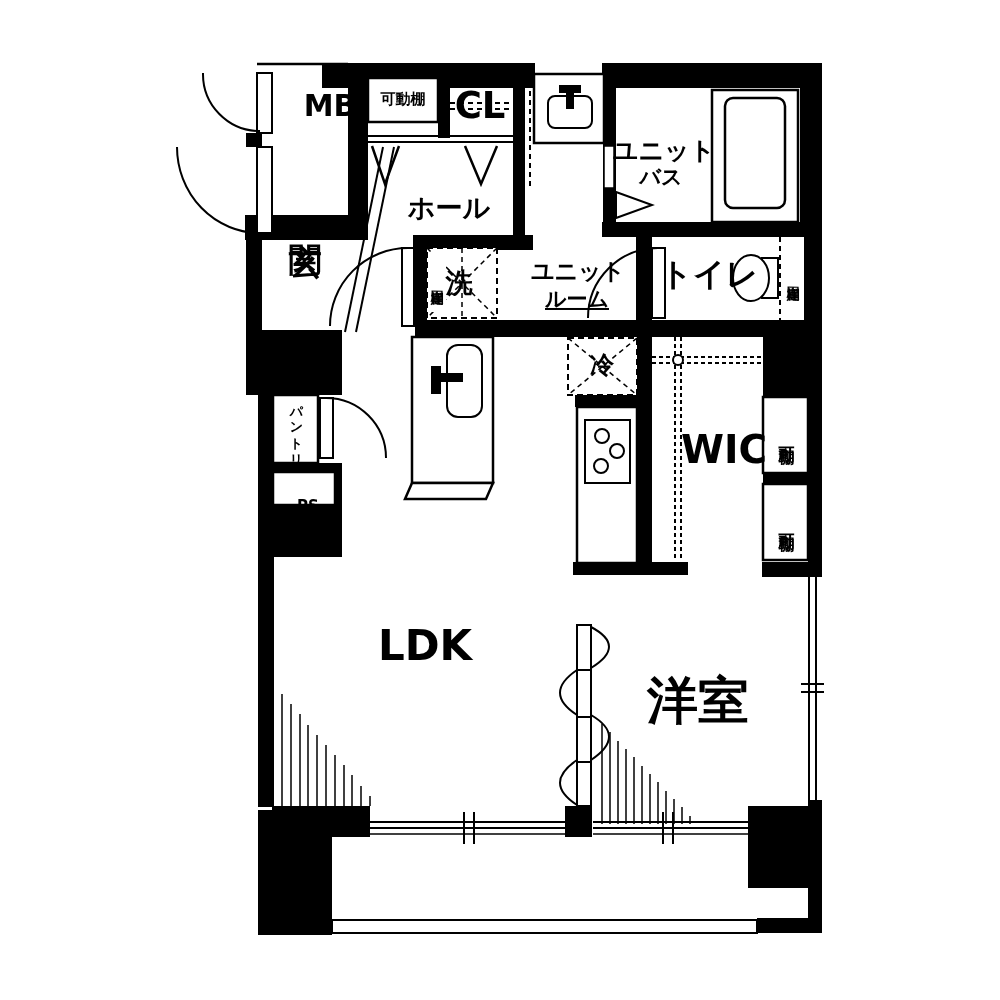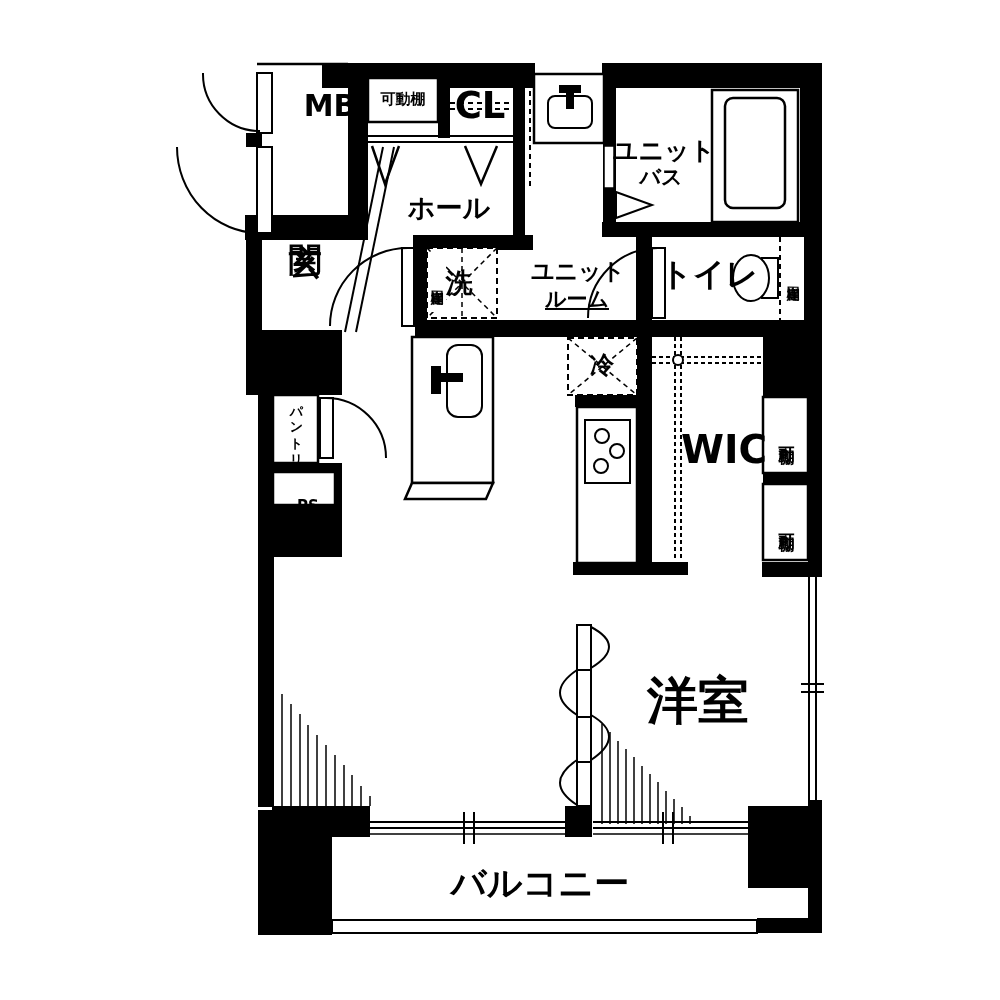--- a/index.html
+++ b/index.html
@@ -243,16 +243,16 @@
   <div class="lbl" style="left:578px;top:271px;font-size:23px;">ユニット</div>
   <div class="lbl" style="left:577px;top:299px;font-size:21px;text-decoration:underline;">ルーム</div>
   <div class="lbl" style="left:709px;top:275px;font-size:32px;">トイレ</div>
   <div class="lbl v" style="left:793px;top:277px;font-size:13px;">固定棚</div>
   <div class="lbl" style="left:602px;top:366px;font-size:24px;">冷</div>
   <div class="lbl b" style="left:724px;top:450px;font-size:39px;">WIC</div>
   <div class="lbl v" style="left:786px;top:435px;font-size:16px;">可動棚</div>
   <div class="lbl v" style="left:786px;top:522px;font-size:16px;">可動棚</div>
   <div class="lbl v" style="left:296px;top:429px;font-size:13px;">パントリー</div>
   <div class="lbl b" style="left:308px;top:488px;font-size:15px;margin-top:19px;">PS</div>
+  <div class="lbl" style="left:425px;top:646px;font-size:42px;">LDK</div>
   <div class="lbl b" style="left:698px;top:701px;font-size:51px;">洋室</div>
-  <div class="lbl" style="left:540px;top:883px;font-size:35px;">バルコニー</div>
 
 </div>
 
 </body></html>

